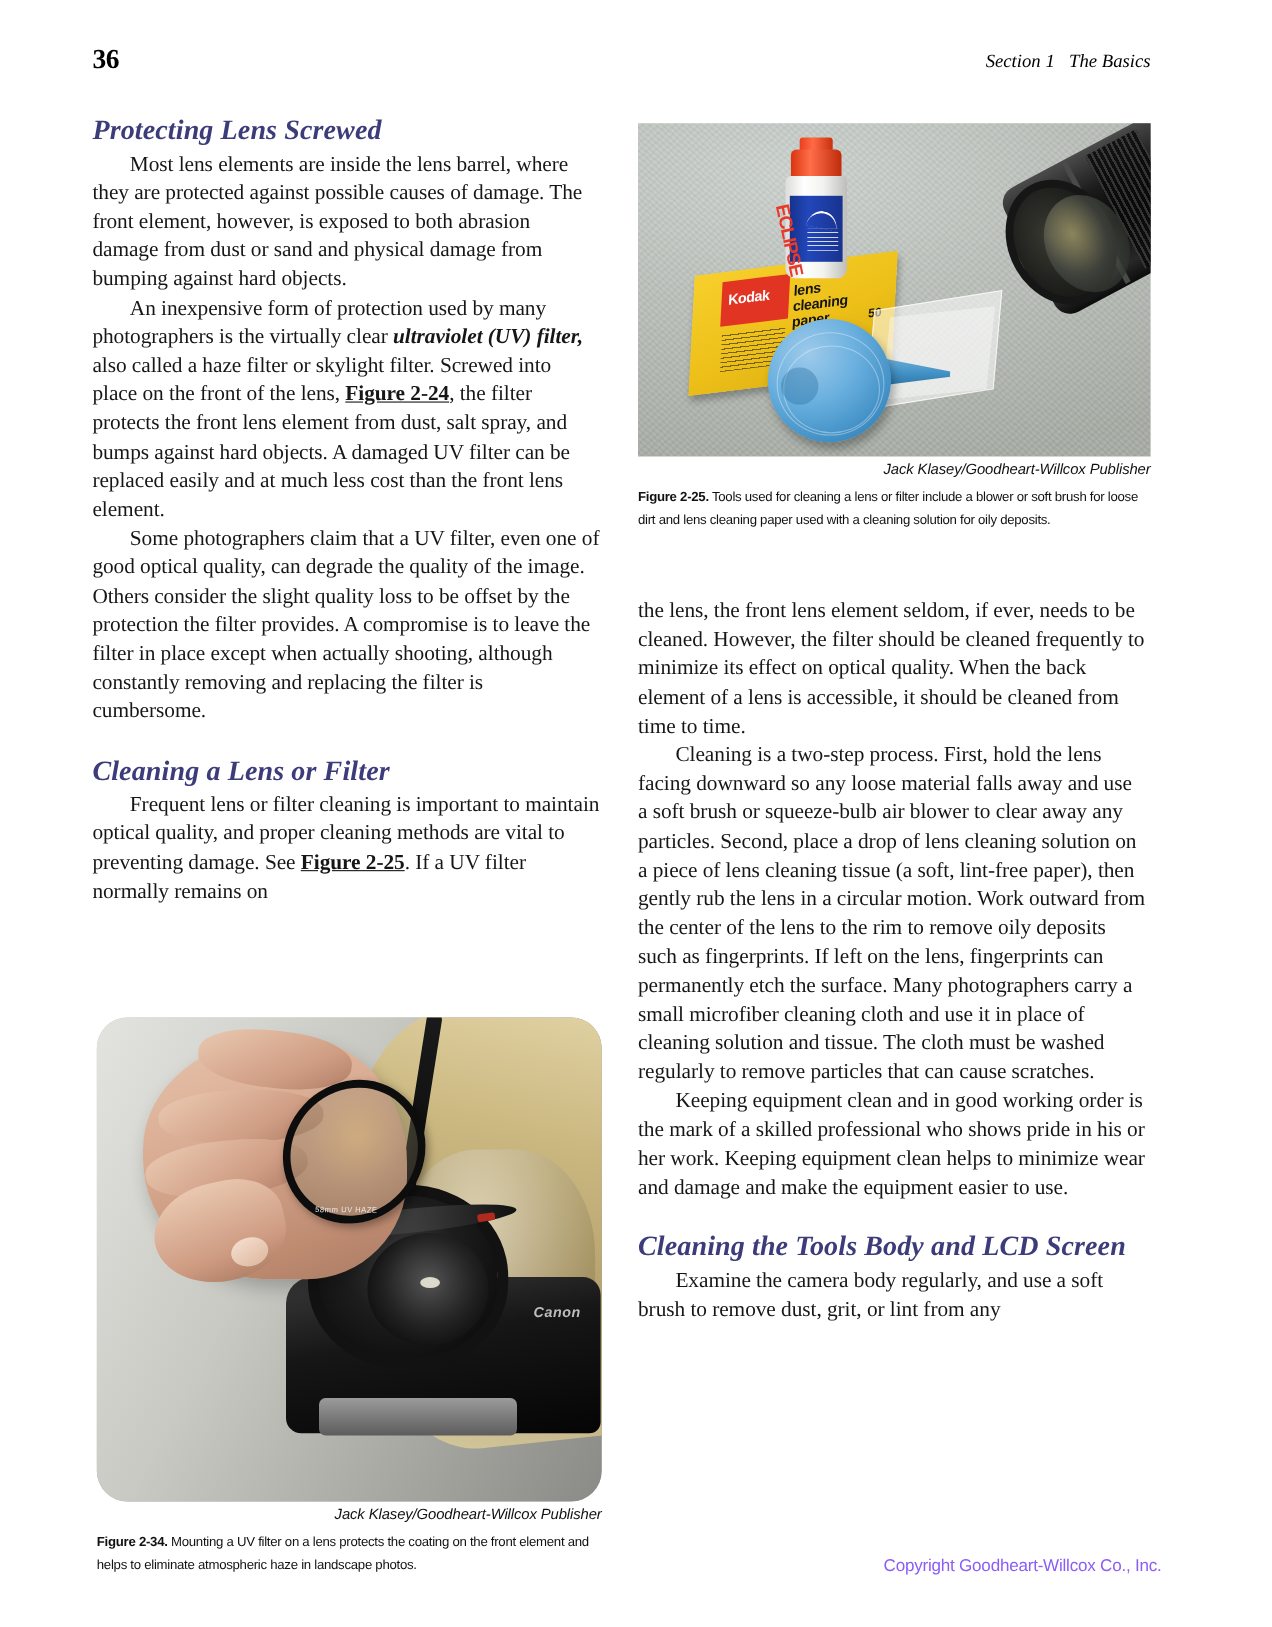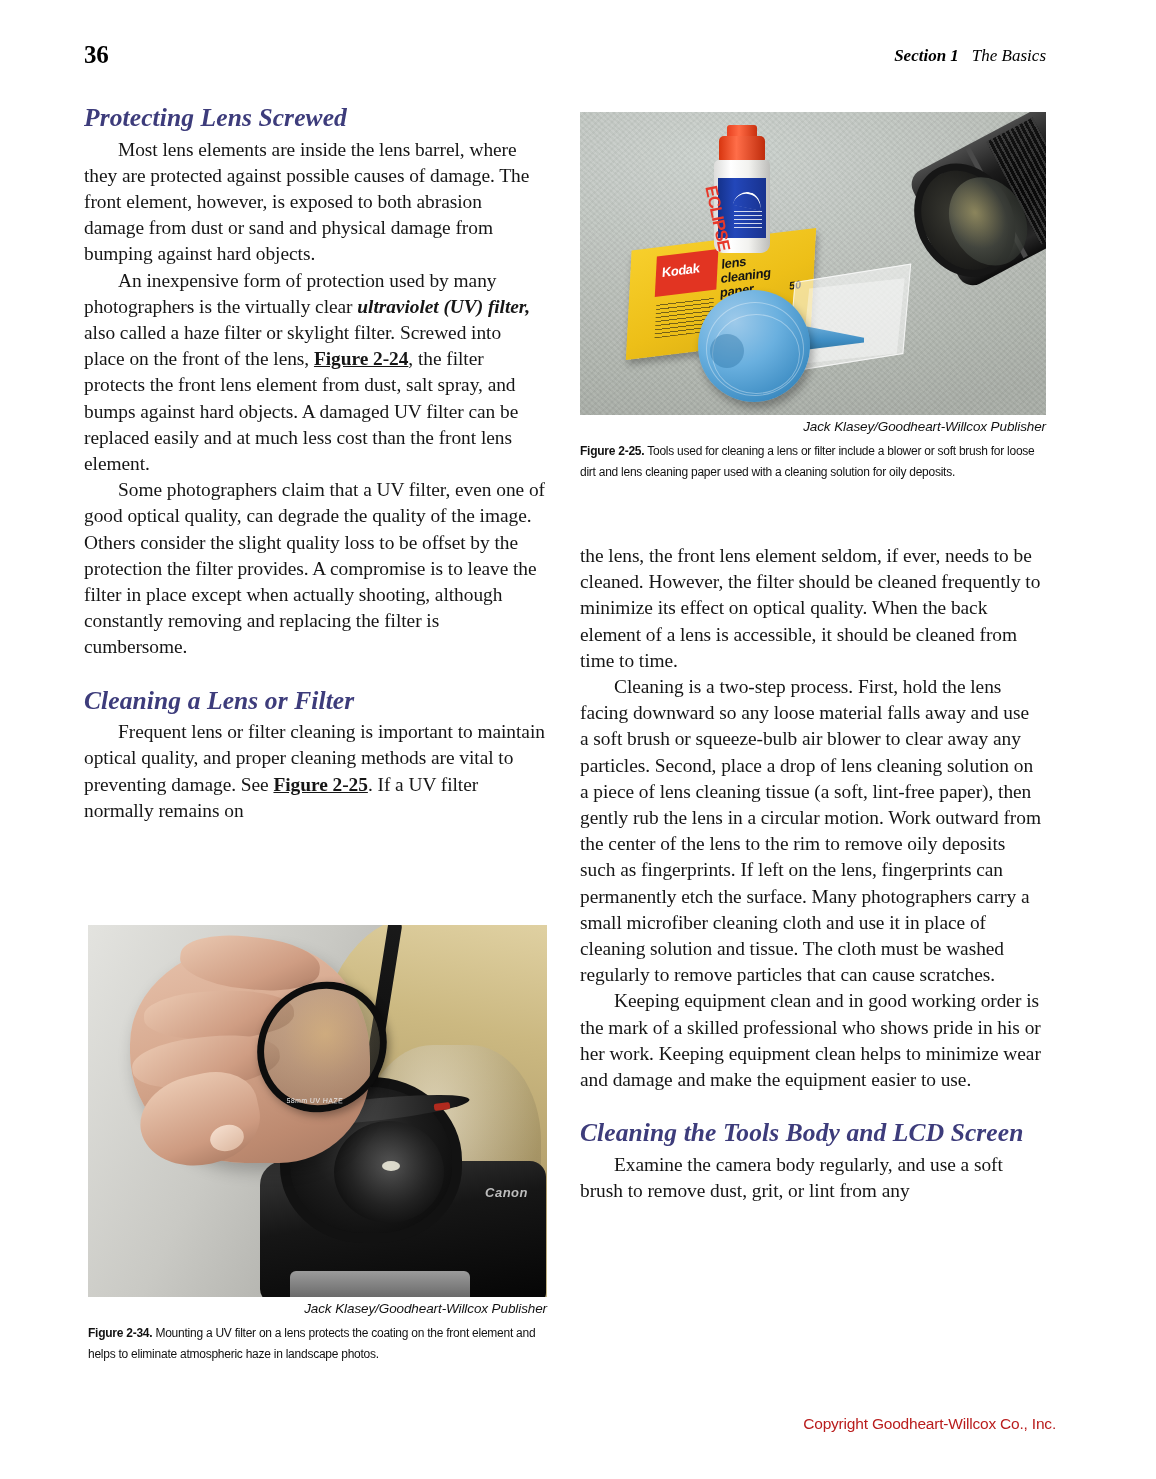--- a/index.html
+++ b/index.html
@@ -34,21 +34,21 @@
     position: absolute;
     right: 110px;
     top: 46px;
     font-family: "Liberation Serif", serif;
     font-style: italic;
     font-size: 17px;
     color: #000;
     white-space: nowrap;
   }
   .runhead .sec {
-    font-weight: bold;
+    font-weight: normal;
     font-style: italic;
     text-align: right;
   }
   .runhead .sep { display: inline-block; width: 13px; }
 
   
   .col {
     position: absolute;
     width: 462px;
   }
@@ -265,23 +265,24 @@
   }
   .lens .glass {
     position: absolute; left: 24px; top: 18px; width: 74px; height: 92px;
     border-radius: 50%;
     background: radial-gradient(ellipse at 40% 35%, rgba(190,180,120,.65) 0%, rgba(90,95,85,.55) 45%, rgba(25,28,26,.9) 100%);
   }
 
   
   .ph24 {
     width: 459px;
-    height: 372px;
+    height: 440px;
     background:
       radial-gradient(ellipse 80% 70% at 15% 35%, #d6d6d2 0%, #c2c2bd 45%, #9a9a95 100%);
+    border-radius: 28px;
   }
   .ph24 .wall {
     position: absolute; inset: 0;
     background: linear-gradient(118deg, #e3e3df 0%, #c9c9c4 38%, #a9a9a4 70%, #8a8a86 100%);
   }
   .ph24 .shirt {
     position: absolute; right: -20px; top: -10px; width: 250px; height: 400px;
     background: linear-gradient(200deg, #e6d7a8 0%, #cdb97f 30%, #b5a06a 60%, #d8cda2 100%);
     border-radius: 45% 0 0 40%;
     transform: rotate(-6deg);
@@ -385,21 +386,21 @@
     border-radius: 6px;
   }
 
   
   .copyright {
     position: absolute;
     right: 100px;
     bottom: 46px;
     font-family: "Liberation Sans", sans-serif;
     font-size: 15.5px;
-    color: #b91c1c;
+    color: #8b5cf6;
     letter-spacing: -0.2px;
   }
 </style>
 </head>
 <body>
 
 <div class="page">
 
   <div class="folio">36</div>
   <div class="runhead">

